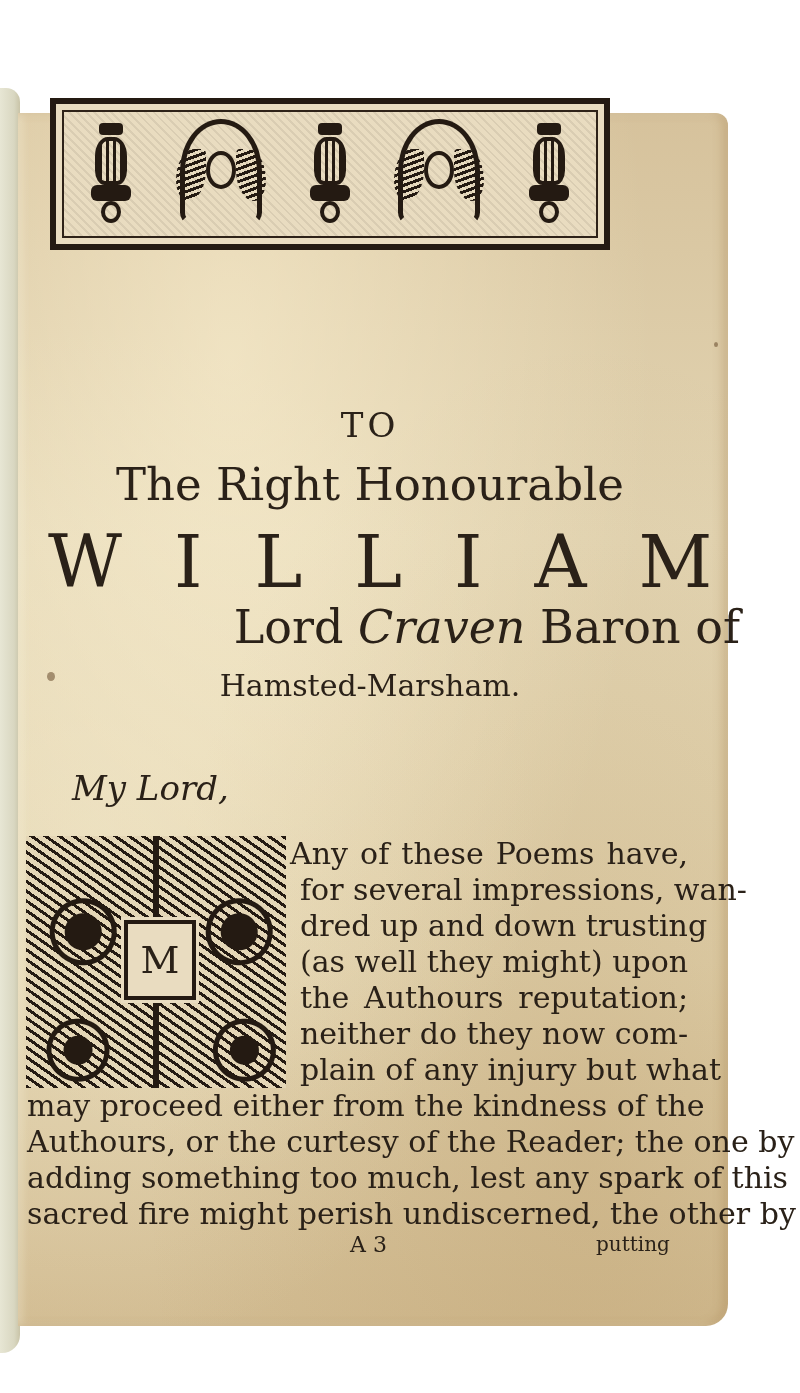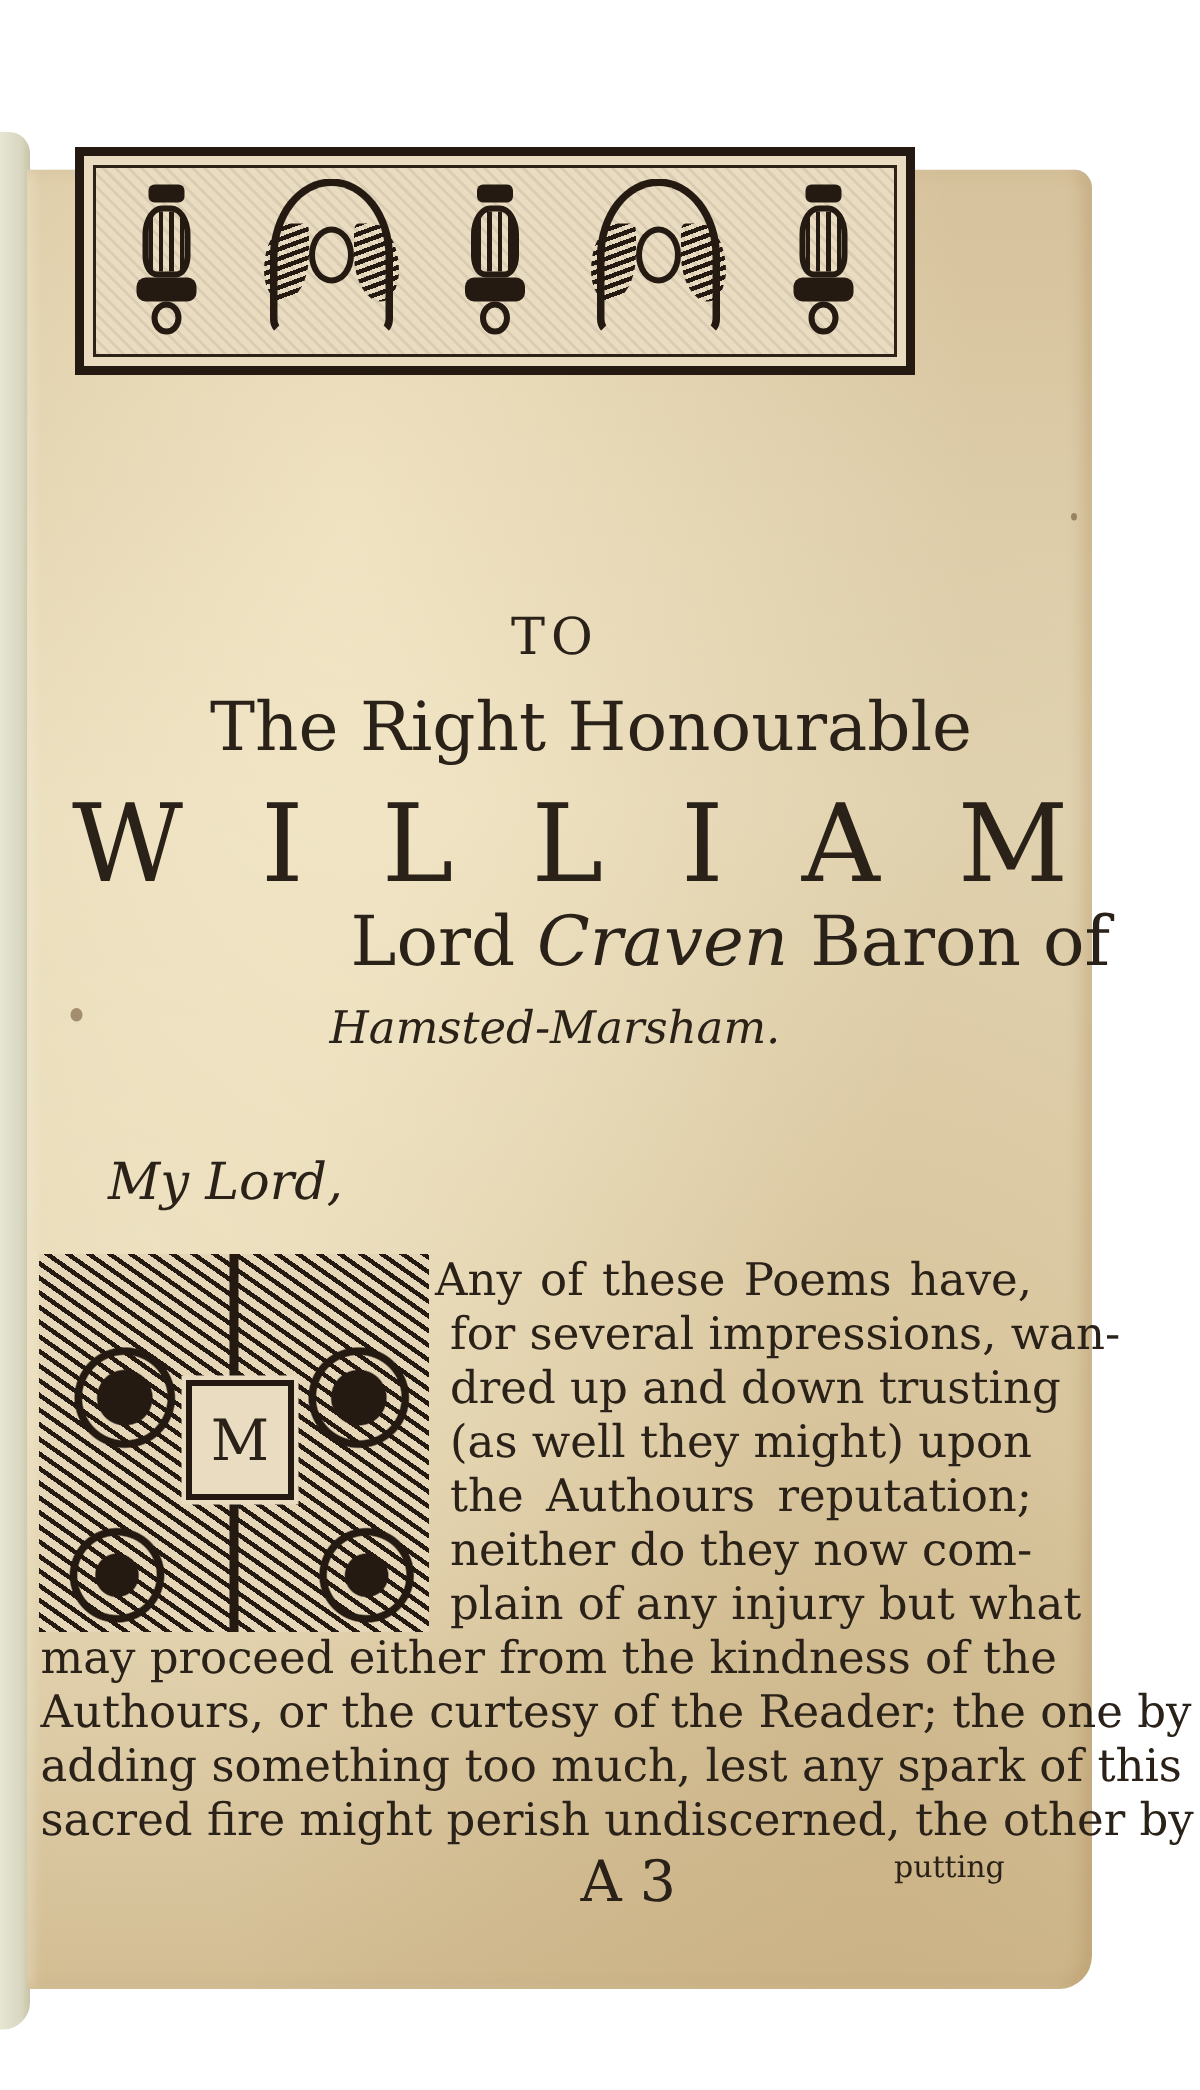--- a/index.html
+++ b/index.html
@@ -46,25 +46,25 @@
   .cherub { width: 90px; }
   .cherub .face { position:absolute; left:30px; top:32px; width:30px; height:38px; border:4px solid #241a12; border-radius:50%; box-sizing:border-box; }
   .cherub .wing-l, .cherub .wing-r { position:absolute; top:30px; width:30px; height:52px; box-sizing:border-box;
     background: repeating-linear-gradient(160deg, #241a12 0 3px, transparent 3px 6px); }
   .cherub .wing-l { left:0; border-radius: 60% 10% 60% 40%; }
   .cherub .wing-r { right:0; border-radius: 10% 60% 40% 60%; }
   .cherub .arch { position:absolute; left:4px; top:0; width:82px; height:104px; border:5px solid #241a12; border-radius: 50% 50% 10% 10%; box-sizing:border-box; border-bottom-color: transparent; }
 
   .txt { position: absolute; left: 0; width: 740px; text-align: center; }
   .to { top: 405px; font-size: 34px; letter-spacing: 4px; }
-  .honour { top: 458px; font-size: 45px; padding-left: 24px; }
+  .honour { top: 458px; font-size: 45px; }
   .william { top: 520px; font-size: 72px; letter-spacing: 52px; padding-left: 52px; box-sizing: border-box; left: -4px; }
   .lord { top: 600px; font-size: 46px; text-align: right; }
   .lord i { font-style: italic; }
-  .hamsted { top: 668px; font-size: 30px; font-style: italic; }
+  .hamsted { top: 668px; font-size: 30px; }
 
   .salutation { position:absolute; left: 72px; top: 768px; font-size: 34px; font-style: italic; }
 
   
   .dropcap {
     position: absolute; left: 26px; top: 836px; width: 260px; height: 252px;
     background:
       radial-gradient(circle at 22% 38%, #241a12 0 18px, transparent 19px 28px, #241a12 29px 33px, transparent 34px),
       radial-gradient(circle at 82% 38%, #241a12 0 18px, transparent 19px 28px, #241a12 29px 33px, transparent 34px),
       radial-gradient(circle at 20% 85%, #241a12 0 14px, transparent 15px 26px, #241a12 27px 31px, transparent 32px),
@@ -79,21 +79,21 @@
     font-size: 38px; color:#2a2118;
   }
   .stem { position:absolute; left:127px; top:0; width:6px; height:252px; background:#241a12; }
 
   .body-lines { position: absolute; left: 0; top: 0; }
   .line { position: absolute; font-size: 30px; white-space: nowrap; text-align: justify; text-align-last: justify; }
   .l-short { left: 300px; width: 388px; }
   .l-full { left: 27px; width: 661px; }
   .l-first { left: 290px; width: 398px; }
 
-  .signature { position:absolute; left: 350px; top: 1232px; font-size: 38px; margin-left: 37px; }
+  .signature { position:absolute; left: 350px; top: 1232px; font-size: 22px; }
   .catchword { position:absolute; left: 596px; top: 1232px; font-size: 20px; }
 
   .smudge { position:absolute; border-radius:50%; background: rgba(90,60,30,0.5); }
 </style>
 </head>
 <body>
 
 <div class="left-leaf"></div>
 
 <div class="page"></div>

